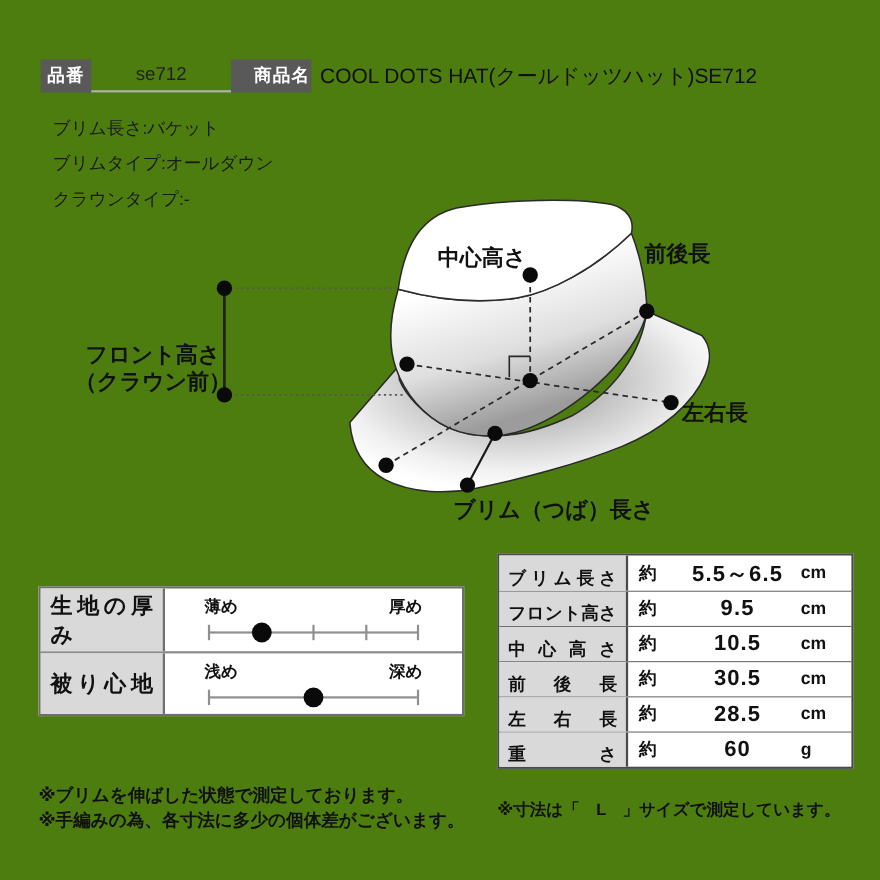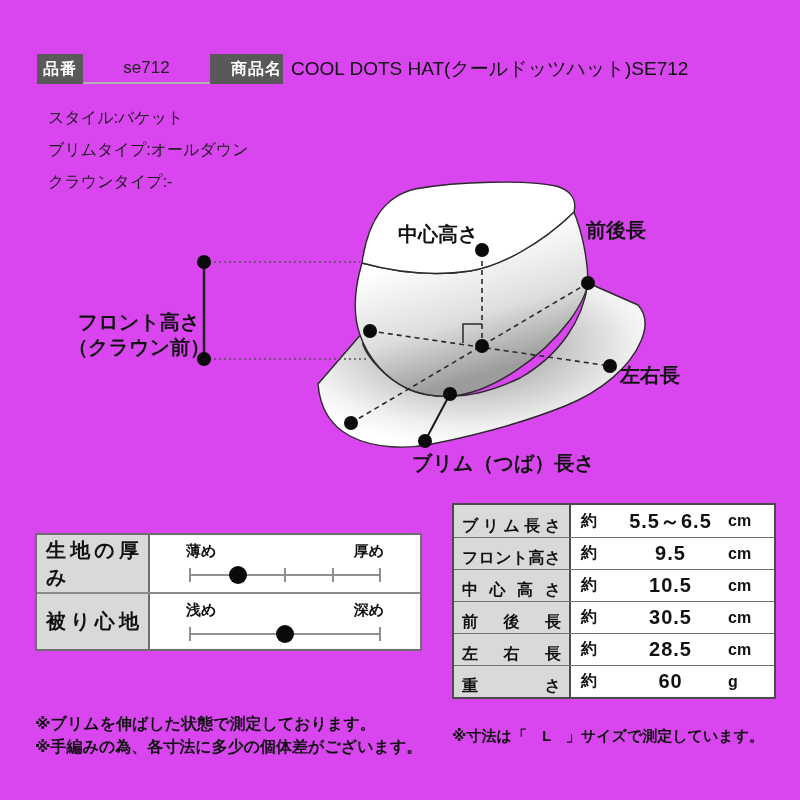--- a/index.html
+++ b/index.html
@@ -5,21 +5,21 @@
   :root{
     --box-bg:#595959;
     --label-cell-bg:#d9d9d9;
     --border-dark:#4a4a4a;
     --border-mid:#8a8a8a;
     --ink:#111111;
   }
   *{margin:0;padding:0;box-sizing:border-box;}
   html,body{background:#ffffff;}
   body{font-family:"Liberation Sans","DejaVu Sans",sans-serif;color:var(--ink);}
-  .page{position:relative;width:800px;height:800px;background:#d946ef;overflow:hidden;}
+  .page{position:relative;width:800px;height:800px;background:#4d7c0f;overflow:hidden;}
 
   
   .header{position:absolute;left:37px;top:54px;height:30px;display:flex;align-items:stretch;z-index:3;}
   .dark-box{background:var(--box-bg);color:#ffffff;display:flex;align-items:center;justify-content:center;
             font-size:16px;font-weight:600;letter-spacing:1px;}
   .box-hinban{width:46px;}
   .box-shohinmei{width:73px;padding-left:20px;}
   .part-no{width:127px;display:flex;align-items:center;justify-content:center;
            font-size:17px;border-bottom:2px solid #b0b0b0;color:#222;}
   .product-name{display:flex;align-items:center;padding-left:8px;font-size:19px;color:#111;white-space:nowrap;}
@@ -71,21 +71,21 @@
 <div class="page">
 
   <div class="header">
     <div class="dark-box box-hinban">品番</div>
     <div class="part-no">se712</div>
     <div class="dark-box box-shohinmei">商品名</div>
     <div class="product-name">COOL DOTS HAT(クールドッツハット)SE712</div>
   </div>
 
   <div class="specs">
-    <div class="spec-line">スタイル:バケット</div>
+    <div class="spec-line">ブリム長さ:バケット</div>
     <div class="spec-line">ブリムタイプ:オールダウン</div>
     <div class="spec-line">クラウンタイプ:-</div>
   </div>
 
   <svg class="diagram-svg" viewBox="0 0 800 520">
     <defs>
       <linearGradient id="crownGrad" x1="0" y1="0.35" x2="0.25" y2="1">
         <stop offset="0" stop-color="#ffffff"></stop>
         <stop offset="0.55" stop-color="#dedede"></stop>
         <stop offset="1" stop-color="#9c9c9c"></stop>

